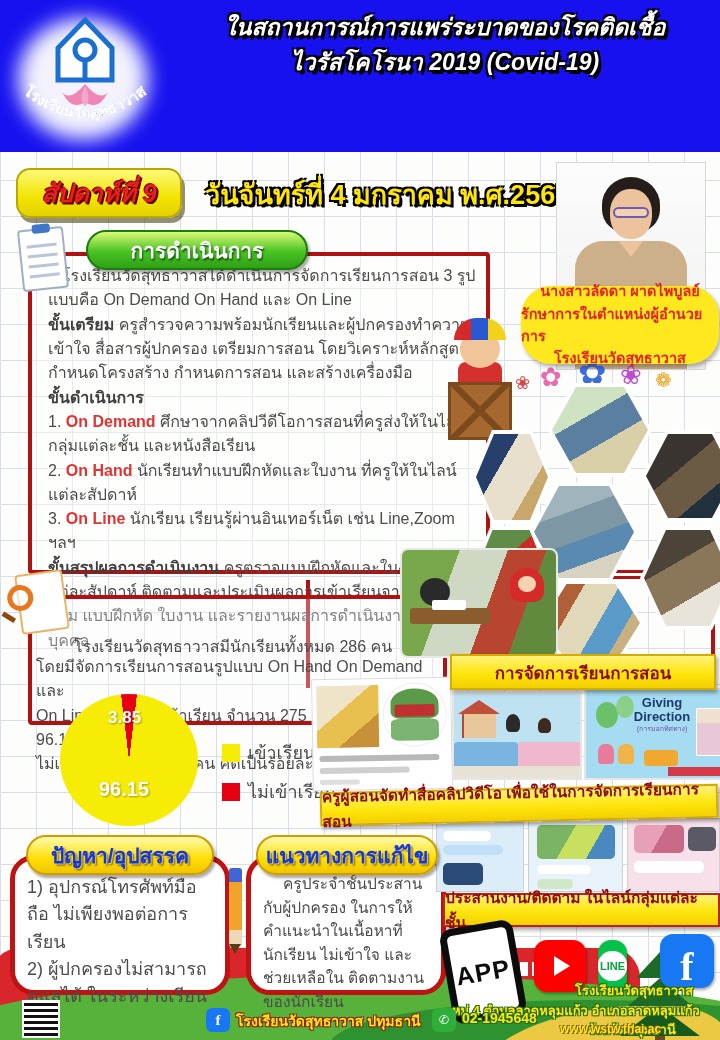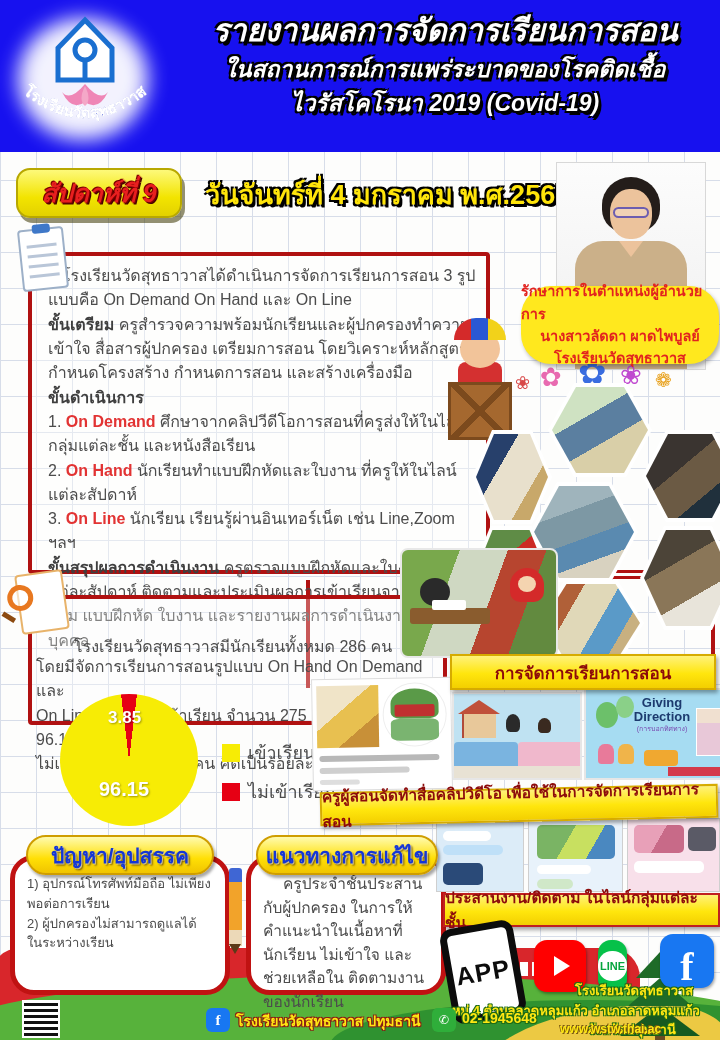--- a/index.html
+++ b/index.html
@@ -151,21 +151,20 @@
       <path d="M75 80 Q68 94 75 100 Q82 94 75 80 Z" fill="#f4a8c8"></path>
       <defs>
           <path id="arcpath" d="M 14 88 Q 75 136 136 88" fill="none"></path>
         </defs>
       <text font-size="15" font-weight="bold" fill="#2a3fd0" stroke="#ffffff" stroke-width="0.6">
         <textPath href="#arcpath" startOffset="50%" text-anchor="middle">โรงเรียนวัดสุทธาวาส</textPath>
       </text>
     </svg>
   </div>
   <div class="abs hdr-title">
-    <div class="t1">รายงานผลการจัดการเรียนการสอน</div>
     <div class="t2">ในสถานการณ์การแพร่ระบาดของโรคติดเชื้อ</div>
     <div class="t2">ไวรัสโคโรนา 2019 (Covid-19)</div>
   </div>
 
   <div class="abs week-badge">
     <span>สัปดาห์ที่ 9</span>
   </div>
   <div class="abs date-line">วันจันทร์ที่ 4 มกราคม พ.ศ.2565</div>
 
   <div class="abs red-box" style="left:28px; top:252px; width:462px; height:322px; background:rgba(255,255,255,.35);">
@@ -190,20 +189,23 @@
         <span>3.</span>
         <span class="red-link">On Line</span>
         <span>นักเรียน เรียนรู้ผ่านอินเทอร์เน็ต เช่น Line,Zoom ฯลฯ</span>
       </div>
       <div>
         <span class="ul-bold">ขั้นสรุปผลการดำเนินงาน</span>
         <span>ครูตรวจแบบฝึกหัดและใบงานในแต่ละสัปดาห์ ติดตามและประเมินผลการเข้าเรียนจากรูปไลน์กลุ่ม แบบฝึกหัด ใบงาน และรายงานผลการดำเนินงานเป็นรายบุคคล</span>
       </div>
     </div>
   </div>
+  <div class="abs green-pill" style="left:86px; top:230px; width:222px; height:40px;">
+    <span>การดำเนินการ</span>
+  </div>
   <div class="abs clipboard">
     <span class="clip-top"></span>
       <i style="top:14px;"></i>
       <i style="top:24px;"></i>
       <i style="top:34px;"></i>
       <i style="top:44px;"></i>
   </div>
 
   <div class="abs boy-cap"></div>
   <div class="abs boy-head"></div>
@@ -237,21 +239,21 @@
       <span class="legend-sq" style="background: rgb(247, 236, 5);"></span>
       <span class="legend-txt">เข้าเรียน</span>
     </div>
     <div class="legend-row">
       <span class="legend-sq" style="background: rgb(230, 0, 20);"></span>
       <span class="legend-txt">ไม่เข้าเรียน</span>
     </div>
   </div>
 
   <div class="abs round-box" style="left:10px; top:855px; width:220px; height:140px;">
-    <div class="body-text" style="padding:14px 10px 0 12px; font-size:13px;">
+    <div class="body-text" style="padding:14px 10px 0 12px; font-size:18px;">
       <div>1) อุปกรณ์โทรศัพท์มือถือ ไม่เพียงพอต่อการเรียน</div>
       <div>2) ผู้ปกครองไม่สามารถดูแลได้ ในระหว่างเรียน</div>
     </div>
   </div>
   <div class="abs yellow-pill" style="left:26px; top:835px; width:188px; height:40px;">
     <span>ปัญหา/อุปสรรค</span>
   </div>
 
   <div class="abs round-box" style="left:246px; top:855px; width:200px; height:140px;">
     <div class="body-text" style="padding:12px 10px 0 12px; font-size:15.5px; text-indent:20px;">
@@ -264,22 +266,22 @@
   <div class="abs pencil"></div>
 
   <div class="abs photo-frame">
     <span class="p-shirt"></span>
     <span class="p-collar"></span>
     <span class="p-hair"></span>
     <span class="p-face"></span>
     <span class="p-glasses"></span>
   </div>
   <div class="abs principal-caption">
+    <div>นางสาวลัดดา ผาดไพบูลย์</div>
     <div>รักษาการในตำแหน่งผู้อำนวยการ</div>
-    <div>นางสาวลัดดา ผาดไพบูลย์</div>
     <div>โรงเรียนวัดสุทธาวาส</div>
   </div>
 
   <div class="abs flower" style="left:540px; top:362px; color:#e86ab0;">✿</div>
   <div class="abs flower" style="left:578px; top:352px; color:#3a6de0; font-size:34px;">✿</div>
   <div class="abs flower" style="left:620px; top:360px; color:#c04ad0;">❀</div>
   <div class="abs flower" style="left:655px; top:368px; color:#e8a01a; font-size:20px;">❁</div>
   <div class="abs flower" style="left:515px; top:372px; color:#d84848; font-size:18px;">❀</div>
 
   <div class="hexw" style="left:548px; top:383px; width:104px; height:94px;">

